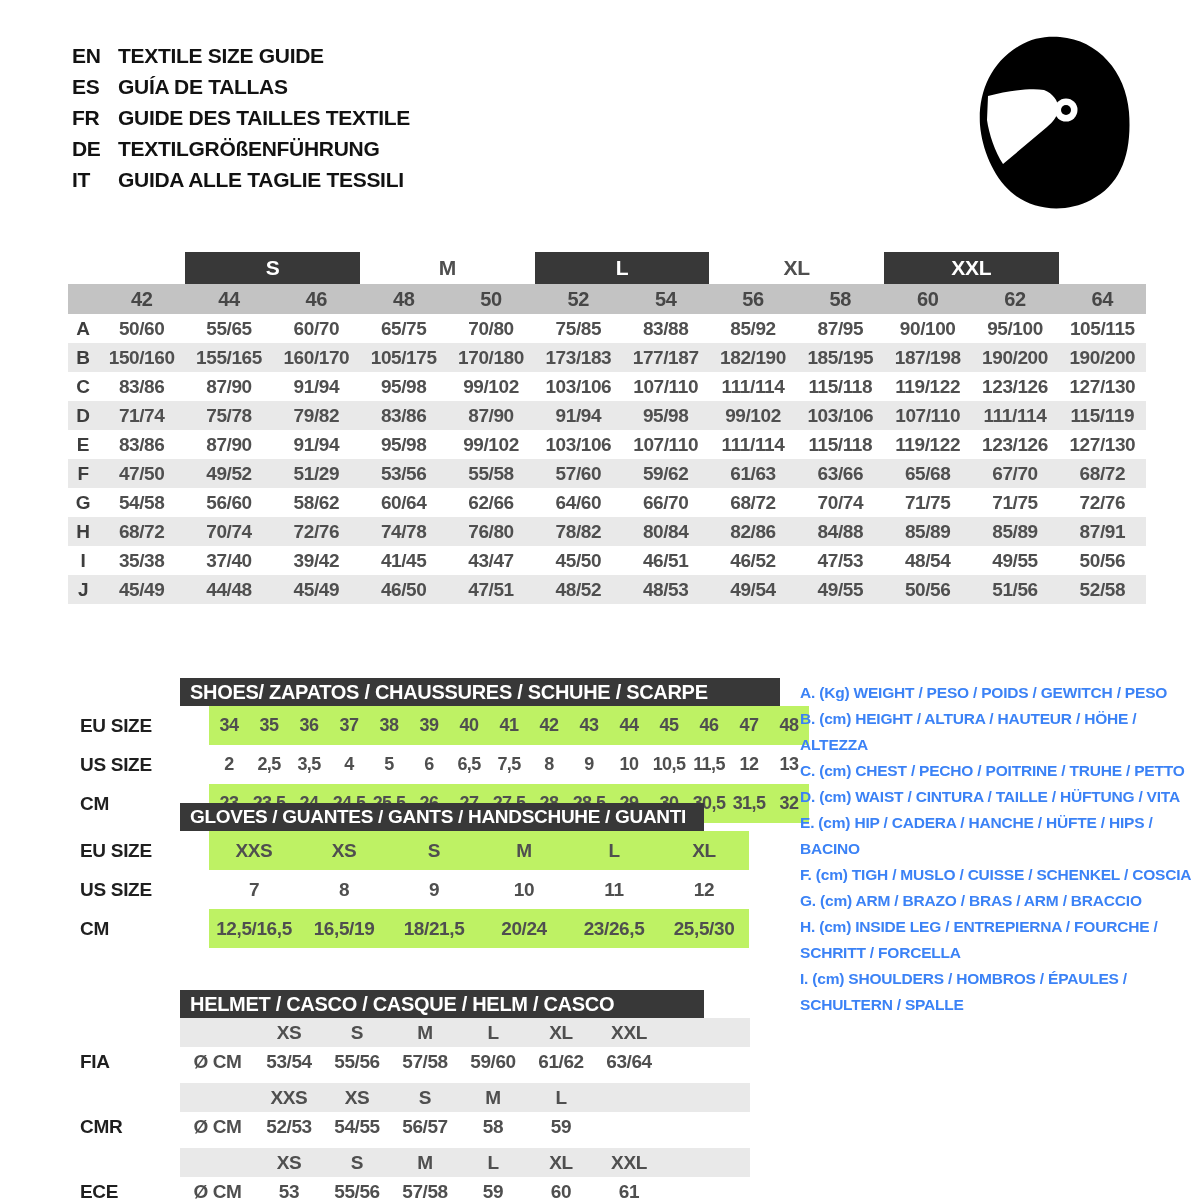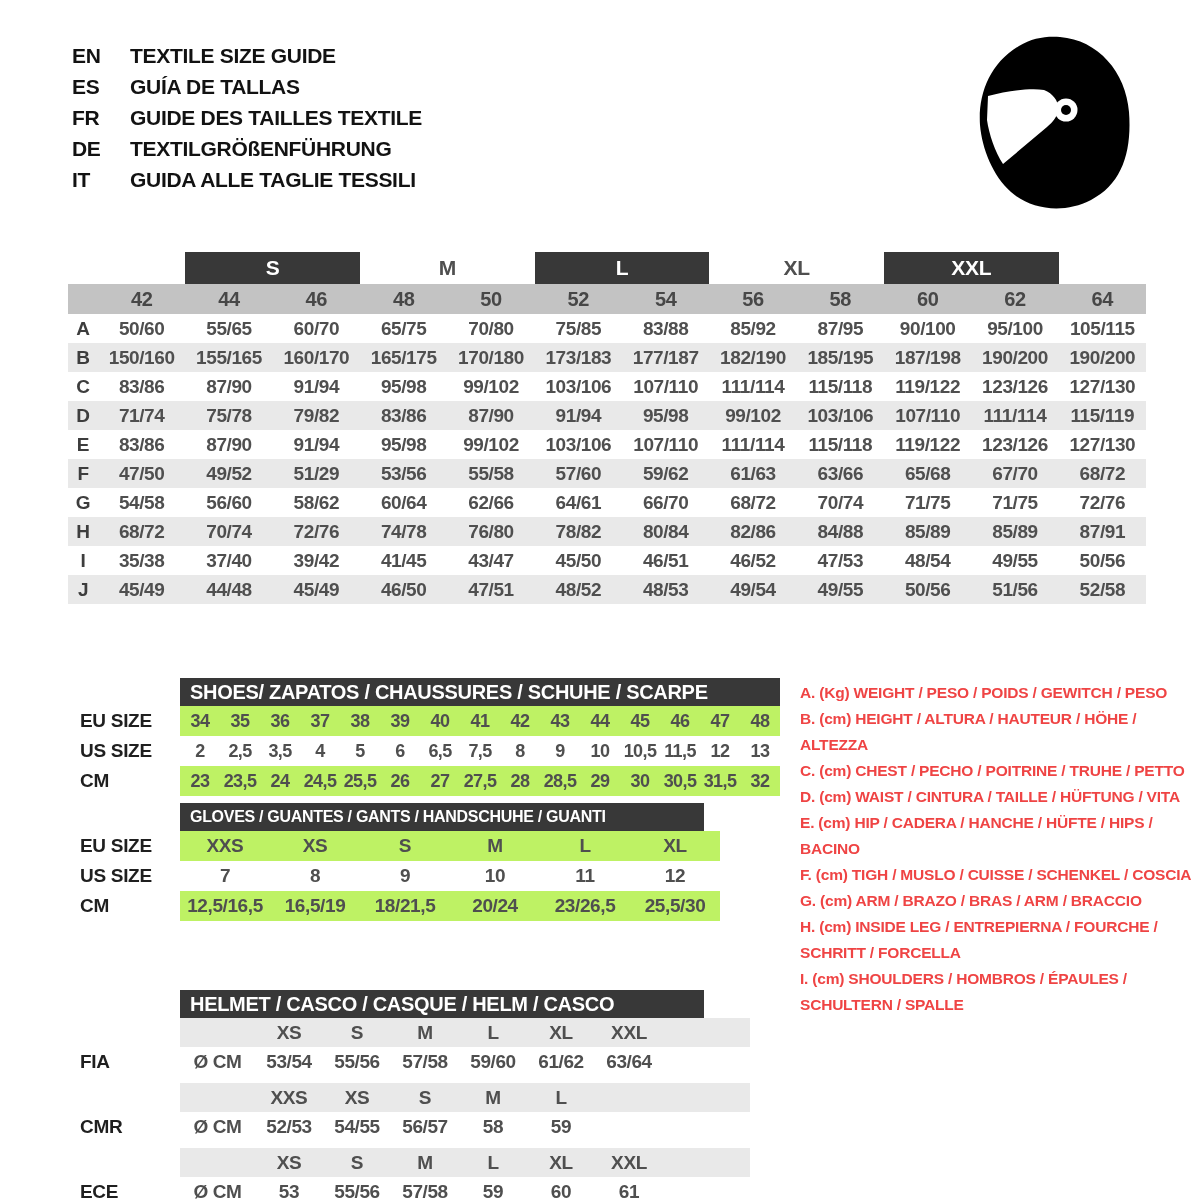--- a/index.html
+++ b/index.html
@@ -4,21 +4,21 @@
 <style>
   html,body{margin:0;padding:0;}
   body{
     width:1200px;height:1200px;background:#ffffff;position:relative;overflow:hidden;
     font-family:"Liberation Sans",sans-serif;
   }
   .abs{position:absolute;}
 
   
   .langs{left:72px;top:40px;}
-  .lang-row{display:grid;grid-template-columns:46px auto;height:31px;align-items:center;gap:12px;}
+  .lang-row{display:grid;grid-template-columns:46px auto;height:31px;align-items:center;}
   .lang-code,.lang-label{font-weight:700;font-size:21px;color:#121212;letter-spacing:-0.3px;white-space:nowrap;}
 
   
   .helmet-wrap{left:975px;top:33px;width:160px;height:183px;}
 
   
   .main-table{left:68px;top:252px;width:1078px;}
   .mt-grid{display:grid;grid-template-columns:30px repeat(12,1fr);}
   .mt-groups{height:32px;}
   .grp{display:flex;align-items:center;justify-content:center;font-weight:700;font-size:21px;letter-spacing:-0.3px;}
@@ -30,46 +30,46 @@
   .mt-row{height:29px;}
   .mt-row.stripe{background:#e9e9e9;}
   .cell.lbl{font-size:19px;color:#3d3d3d;}
 
   
   .bar{height:28px;background:#383838;color:#ffffff;font-weight:700;font-size:20px;
        display:flex;align-items:center;padding-left:10px;letter-spacing:-0.3px;
        box-sizing:border-box;white-space:nowrap;}
 
   
-  .st-row{display:grid;grid-template-columns:112px auto;height:30px;}
+  .st-row{display:grid;grid-template-columns:112px auto;height:39px;gap:29px;}
   .st-lbl{display:flex;align-items:center;padding-left:12px;font-weight:700;font-size:19px;color:#1f1f1f;letter-spacing:-0.3px;}
   .st-band{display:grid;}
   .st-band.stripe{background:#bef264;}
 
   .shoes{left:68px;top:678px;width:712px;}
   .shoes .bar{margin-left:112px;width:600px;}
   .shoes .st-band{width:600px;grid-template-columns:repeat(15,1fr);}
   .shoes .st-band .cell{font-size:18px;letter-spacing:-0.6px;}
 
   .gloves{left:68px;top:803px;width:652px;}
-  .gloves .bar{margin-left:112px;width:524px;font-size:16px;}
+  .gloves .bar{margin-left:112px;width:524px;font-size:19px;}
   .gloves .st-band{width:540px;grid-template-columns:repeat(6,1fr);}
 
   
   .helmet-sec{left:68px;top:948px;width:682px;margin-top:42px;}
   .helmet-sec .bar{margin-left:112px;width:524px;}
   .hm-table + .hm-table{margin-top:7px;}
   .hm-row{display:grid;grid-template-columns:112px 570px;height:29px;}
   .hm-lbl{display:flex;align-items:center;padding-left:12px;font-weight:700;font-size:19px;color:#1f1f1f;letter-spacing:-0.3px;}
   .hm-band{display:grid;grid-template-columns:75px repeat(6,68px) auto;}
   .hm-band.stripe{background:#e9e9e9;}
 
   
   .legend{left:800px;top:680px;width:400px;}
-  .lg-line{font-weight:700;font-size:15.5px;color:#ef4444;line-height:26px;letter-spacing:-0.2px;}
+  .lg-line{font-weight:700;font-size:15.5px;color:#3b82f6;line-height:26px;letter-spacing:-0.2px;}
 </style>
 </head>
 <body>
 
 <div class="abs langs">
     <div class="lang-row">
       <div class="lang-code">EN</div>
       <div class="lang-label">TEXTILE SIZE GUIDE</div>
     </div>
     <div class="lang-row">
@@ -136,21 +136,21 @@
         <div class="cell">87/95</div>
         <div class="cell">90/100</div>
         <div class="cell">95/100</div>
         <div class="cell">105/115</div>
       </div>
       <div class="mt-grid mt-row stripe">
         <div class="cell lbl">B</div>
         <div class="cell">150/160</div>
         <div class="cell">155/165</div>
         <div class="cell">160/170</div>
-        <div class="cell">165/175</div>
+        <div class="cell">105/175</div>
         <div class="cell">170/180</div>
         <div class="cell">173/183</div>
         <div class="cell">177/187</div>
         <div class="cell">182/190</div>
         <div class="cell">185/195</div>
         <div class="cell">187/198</div>
         <div class="cell">190/200</div>
         <div class="cell">190/200</div>
       </div>
       <div class="mt-grid mt-row">
@@ -213,21 +213,21 @@
         <div class="cell">67/70</div>
         <div class="cell">68/72</div>
       </div>
       <div class="mt-grid mt-row">
         <div class="cell lbl">G</div>
         <div class="cell">54/58</div>
         <div class="cell">56/60</div>
         <div class="cell">58/62</div>
         <div class="cell">60/64</div>
         <div class="cell">62/66</div>
-        <div class="cell">64/61</div>
+        <div class="cell">64/60</div>
         <div class="cell">66/70</div>
         <div class="cell">68/72</div>
         <div class="cell">70/74</div>
         <div class="cell">71/75</div>
         <div class="cell">71/75</div>
         <div class="cell">72/76</div>
       </div>
       <div class="mt-grid mt-row stripe">
         <div class="cell lbl">H</div>
         <div class="cell">68/72</div>

